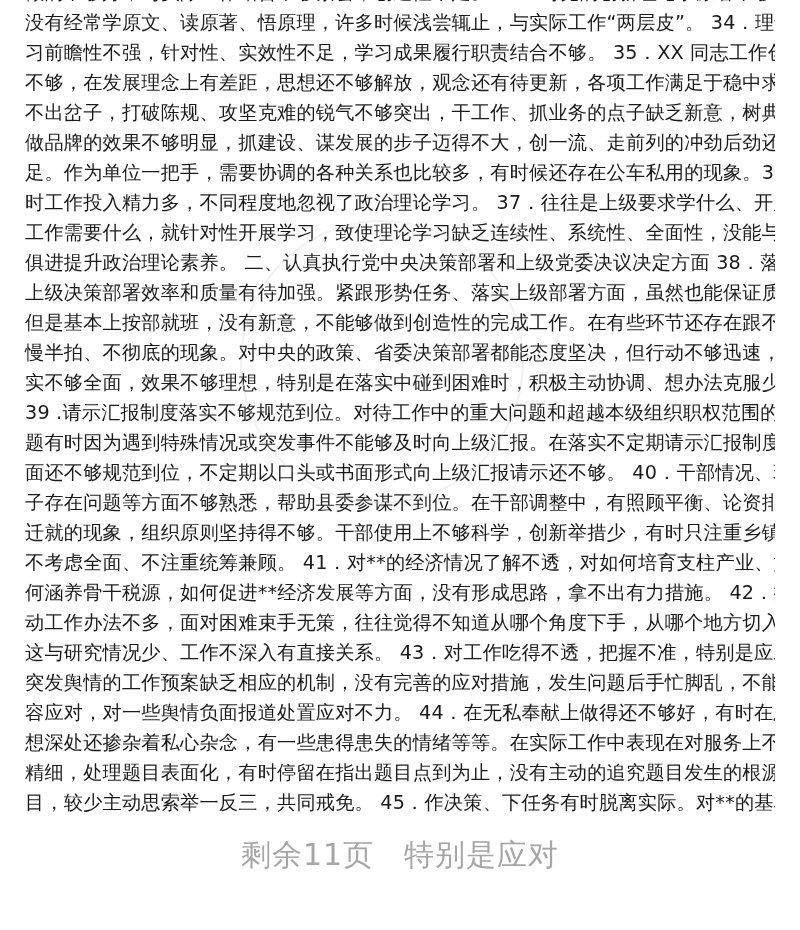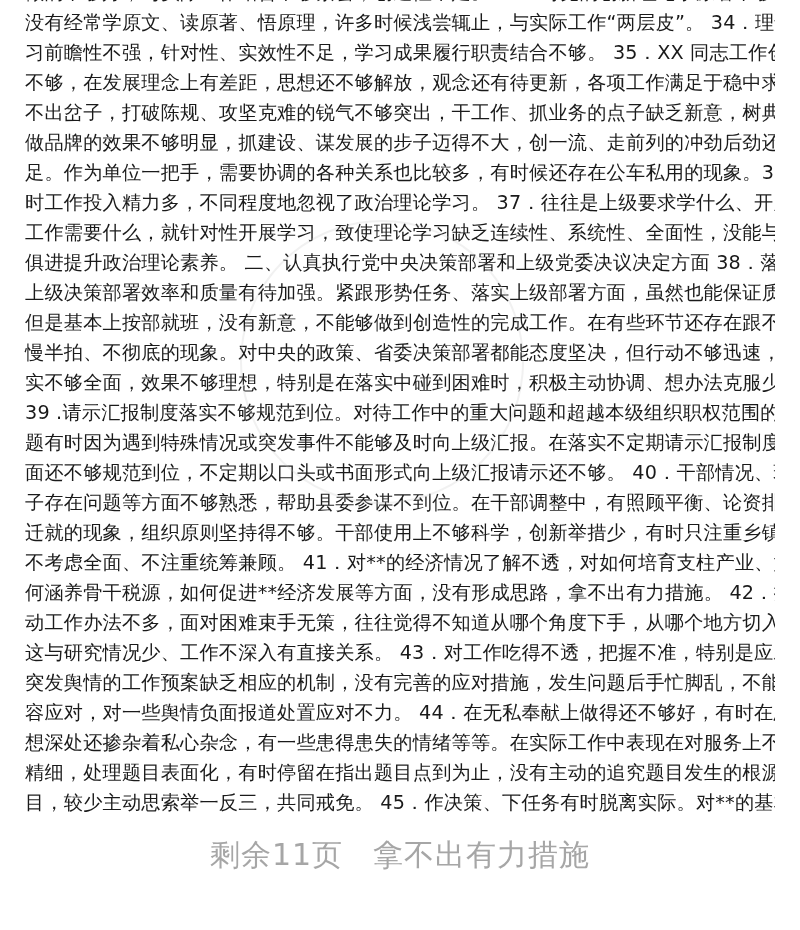--- a/index.html
+++ b/index.html
@@ -68,14 +68,14 @@
   <div class="line">突发舆情的工作预案缺乏相应的机制，没有完善的应对措施，发生问题后手忙脚乱，不能从</div>
   <div class="line">容应对，对一些舆情负面报道处置应对不力。 44．在无私奉献上做得还不够好，有时在思</div>
   <div class="line">想深处还掺杂着私心杂念，有一些患得患失的情绪等等。在实际工作中表现在对服务上不够</div>
   <div class="line">精细，处理题目表面化，有时停留在指出题目点到为止，没有主动的追究题目发生的根源题</div>
   <div class="line">目，较少主动思索举一反三，共同戒免。 45．作决策、下任务有时脱离实际。对**的基本市</div>
 </div>
 
 <div class="watermark"></div>
 
 <div class="footer">
-  <span>剩余11页</span><span class="sep"></span><span>拿不出有力措施</span>
+  <span>剩余11页</span><span class="sep"></span><span>特别是应对</span>
 </div>
 
 </body></html>

